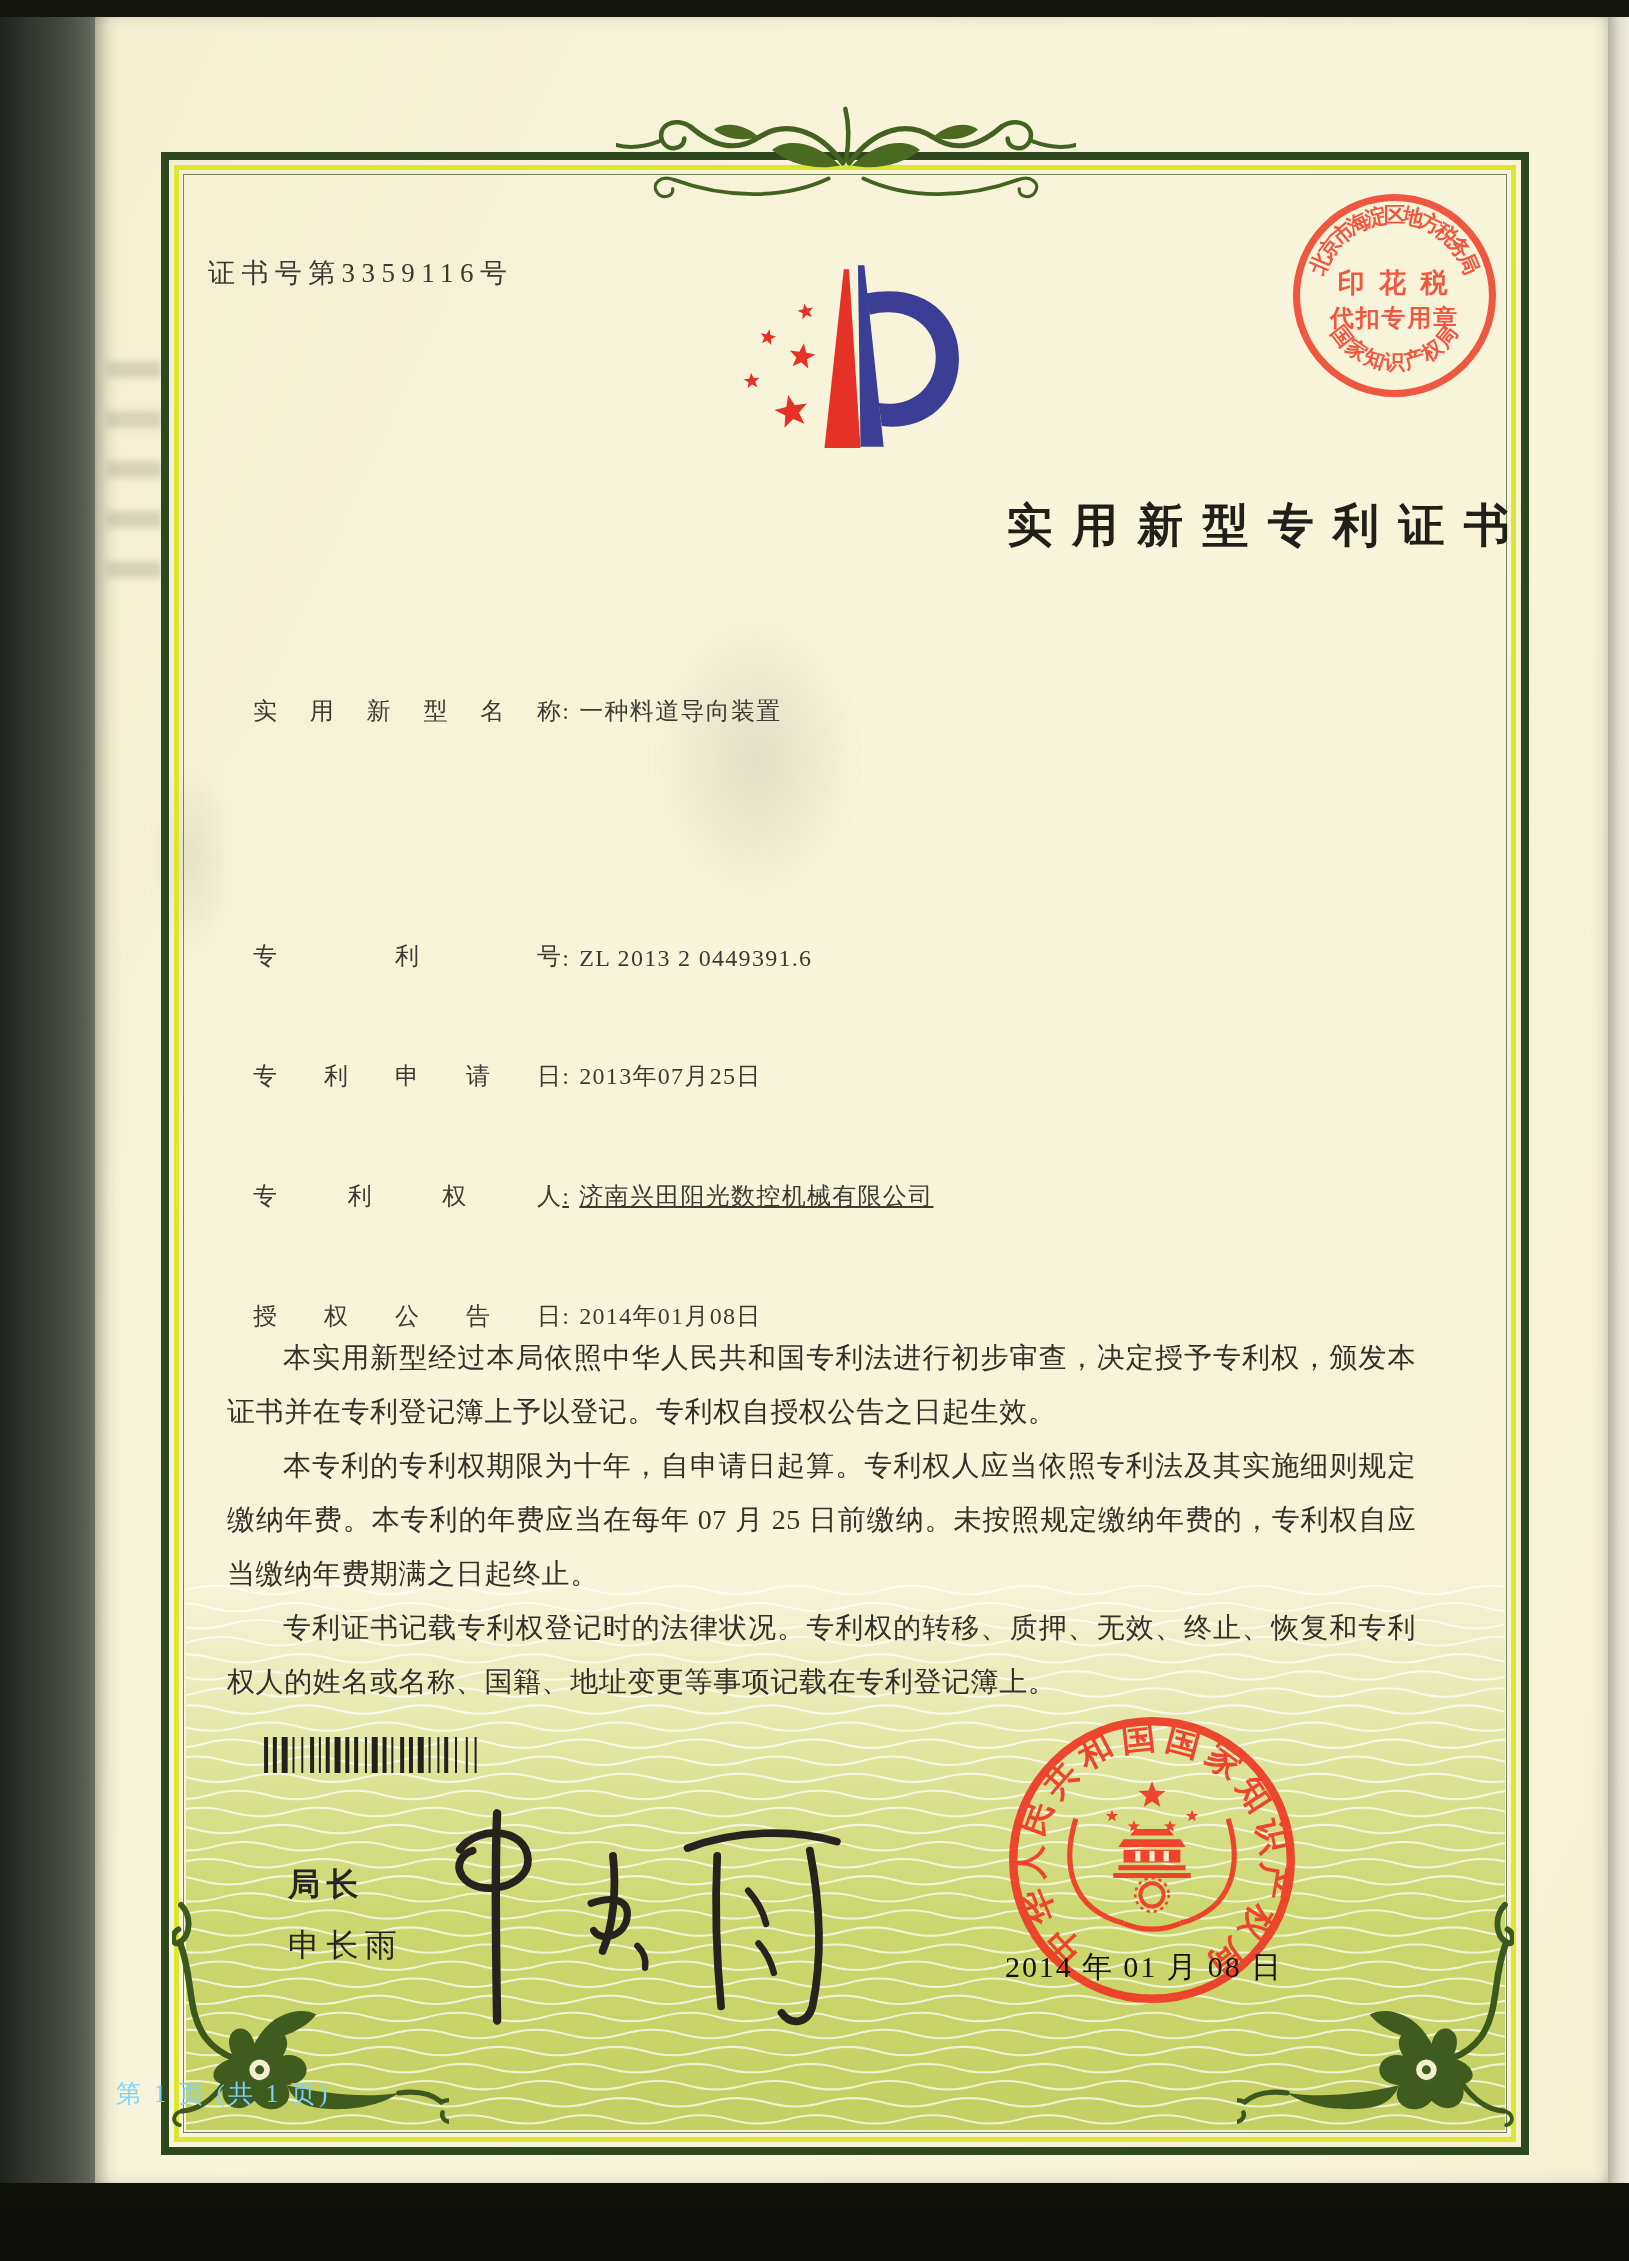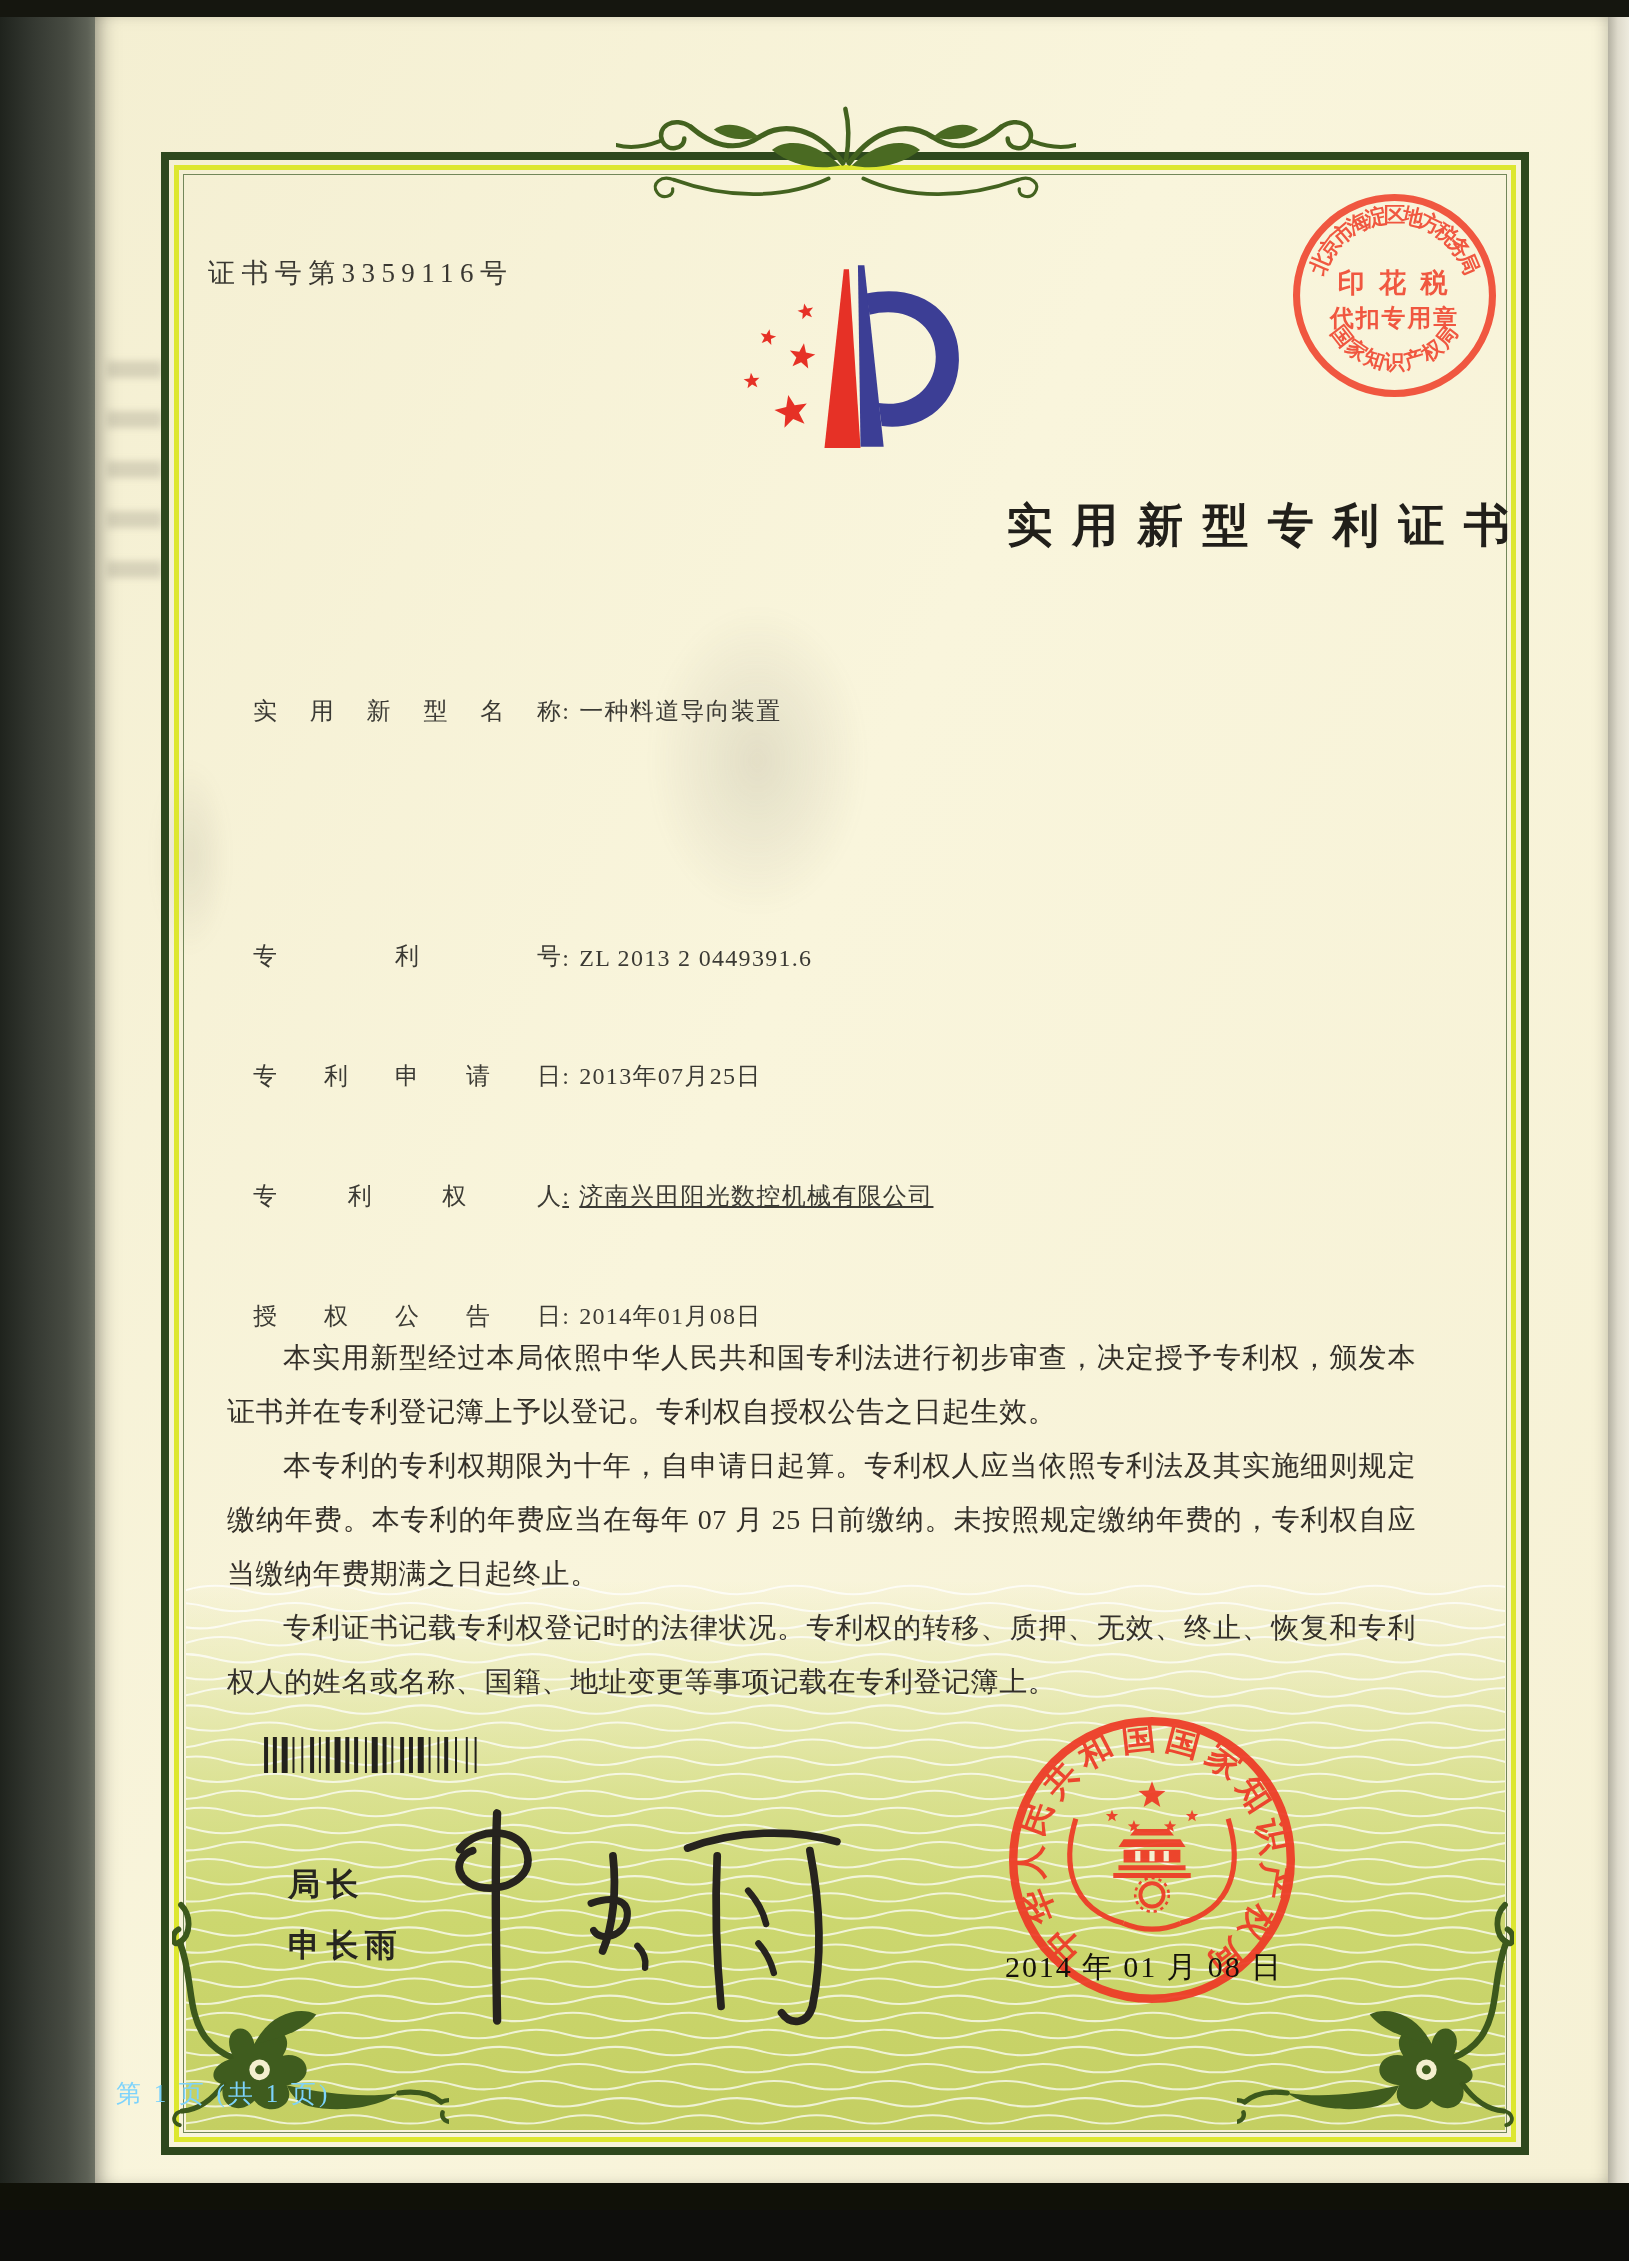--- a/index.html
+++ b/index.html
@@ -49,21 +49,21 @@
   .fcolon{margin-left:1.3px;}
   .fvalue{margin-left:10.3px;letter-spacing:1.3px;}
   .f0{top:695px;} .f1{top:816px;} .f2{top:940px;} .f3{top:1060px;} .f4{top:1180px;text-decoration:underline;} .f5{top:1300px;}
   .body-text{position:absolute;left:227px;top:1331px;width:1189px;z-index:2;font-size:28px;
          line-height:54px;text-align:justify;color:#332f29;letter-spacing:0.6px;}
   .body-text p{margin:0;text-indent:2em;}
   .barcode{position:absolute;left:263px;top:1737px;width:240px;height:36px;z-index:3;}
   .director-title{position:absolute;left:288px;top:1863px;z-index:3;font-family:"Liberation Sans","DejaVu Sans",sans-serif;
          font-weight:700;font-size:32px;letter-spacing:6.4px;color:#26251f;}
   .director-name{position:absolute;left:288px;top:1924px;z-index:3;font-family:"Liberation Sans","DejaVu Sans",sans-serif;
-         font-weight:700;font-size:32px;letter-spacing:6.4px;color:#26251f;}
+         font-weight:400;font-size:32px;letter-spacing:6.4px;color:#26251f;}
   .signature{position:absolute;left:400px;top:1794px;width:516px;height:251px;z-index:3;}
   .office-seal{position:absolute;left:999px;top:1707px;width:306px;height:306px;z-index:4;opacity:.93;}
   .seal-date{position:absolute;left:1005px;top:1947px;width:298px;z-index:5;
          font-size:30px;letter-spacing:1.9px;color:#14110b;}
   .footer{position:absolute;left:116px;top:2077px;width:1368px;z-index:3;text-align:left;
          font-size:25px;letter-spacing:3.2px;color:#7dd3fc;}
 </style>
 </head>
 <body>
 

